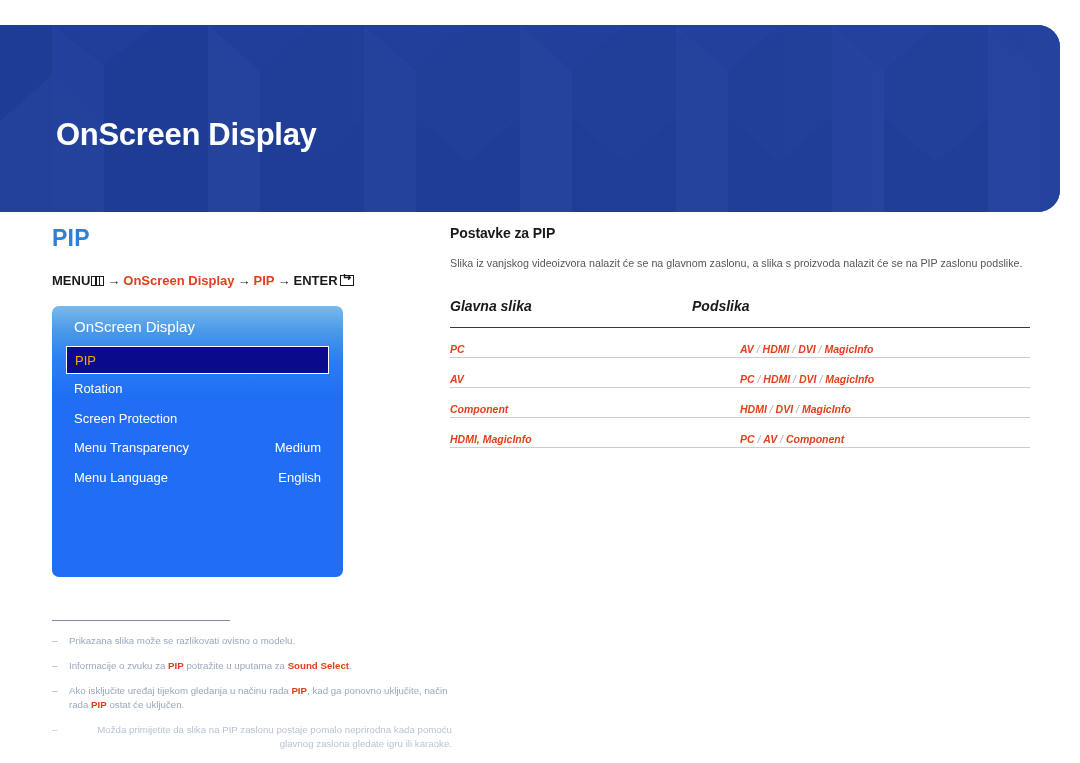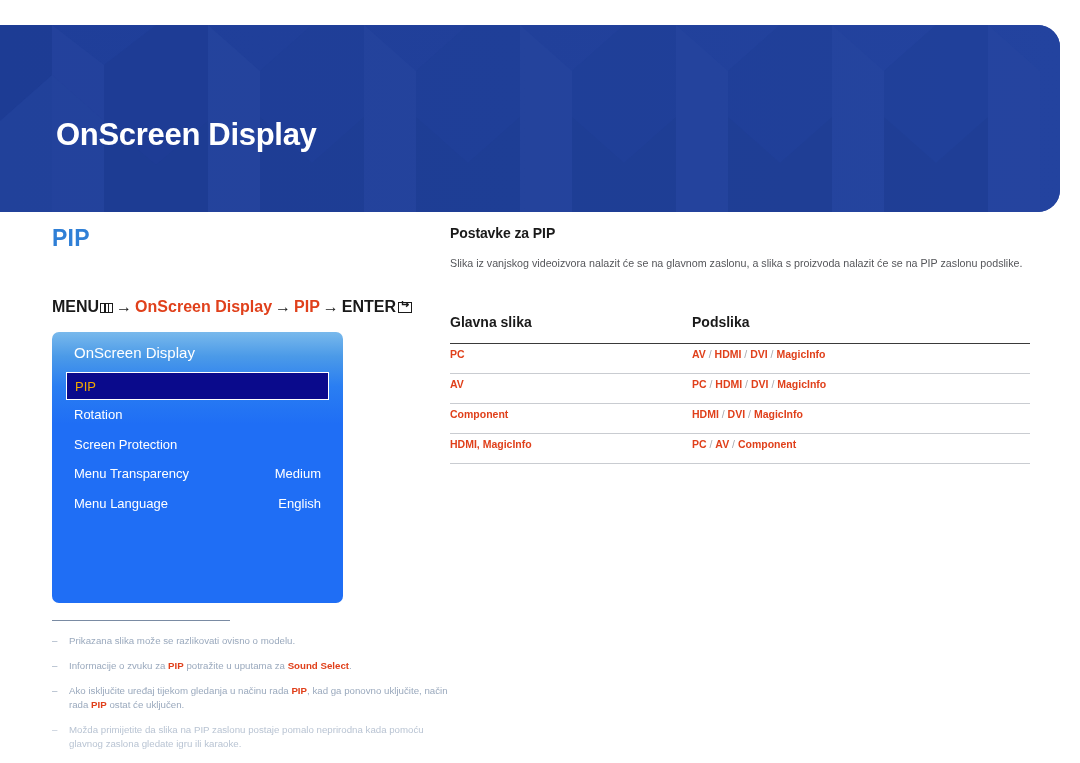--- a/index.html
+++ b/index.html
@@ -41,22 +41,22 @@
 
   
   .section-title {
     font-size: 23px;
     font-weight: bold;
     color: #2f7fd6;
     letter-spacing: 0.2px;
   }
 
   .breadcrumb {
-    margin-top: 48px;
-    font-size: 16px;
+    margin-top: 22px;
+    font-size: 13px;
     font-weight: bold;
     color: #1a1a1a;
     white-space: nowrap;
     line-height: 14px;
   }
   .breadcrumb .accent { color: #e0401b; }
   .breadcrumb .arrow { color: #1a1a1a; padding: 0 3px; font-weight: normal; }
 
   .icon-menu {
     display: inline-block;
@@ -155,54 +155,55 @@
     color: #9aa9bd;
     margin-bottom: 11px;
   }
   .note::before {
     content: "\2013";
     position: absolute;
     left: 0; top: 0;
     color: #9aa9bd;
   }
   .note .accent { color: #e0401b; font-weight: bold; }
-  .note.dim, .note.dim::before { color: #b9c4d3; }
+  .note.dim, .note.dim::before { color: #b9c4d3; text-align: right; }
 
   
   .sub-title {
     font-size: 14px;
     font-weight: bold;
     color: #1a1a1a;
     letter-spacing: -0.1px;
   }
   .sub-desc {
     margin-top: 15px;
     font-size: 10.7px;
     line-height: 15px;
     color: #55565a;
   }
 
-  .tbl { margin-top: 42px; width: 580px; }
+  .tbl { margin-top: 26px; width: 580px; font-style: italic; }
   .tbl-head {
     display: flex;
     padding-bottom: 12px;
     border-bottom: 1.6px solid #3a3a3a;
   }
   .tbl-head .c1 { width: 242px; }
   .tbl-head .c2 { flex: 1; }
   .th {
     font-size: 14px;
     font-weight: bold;
     color: #1a1a1a;
   }
   .tbl-row {
     display: flex;
-    align-items: flex-start;
+    align-items: flex-end;
     height: 30px;
     border-bottom: 1px solid #c9ccd1;
+    gap: 48px;
   }
   .tbl-row .c1 { width: 242px; }
   .tbl-row .c2 { flex: 1; }
   .td {
     font-size: 10.5px;
     font-weight: bold;
     color: #e0401b;
   }
   .sep { color: #a8aab0; font-weight: normal; }
 </style>

